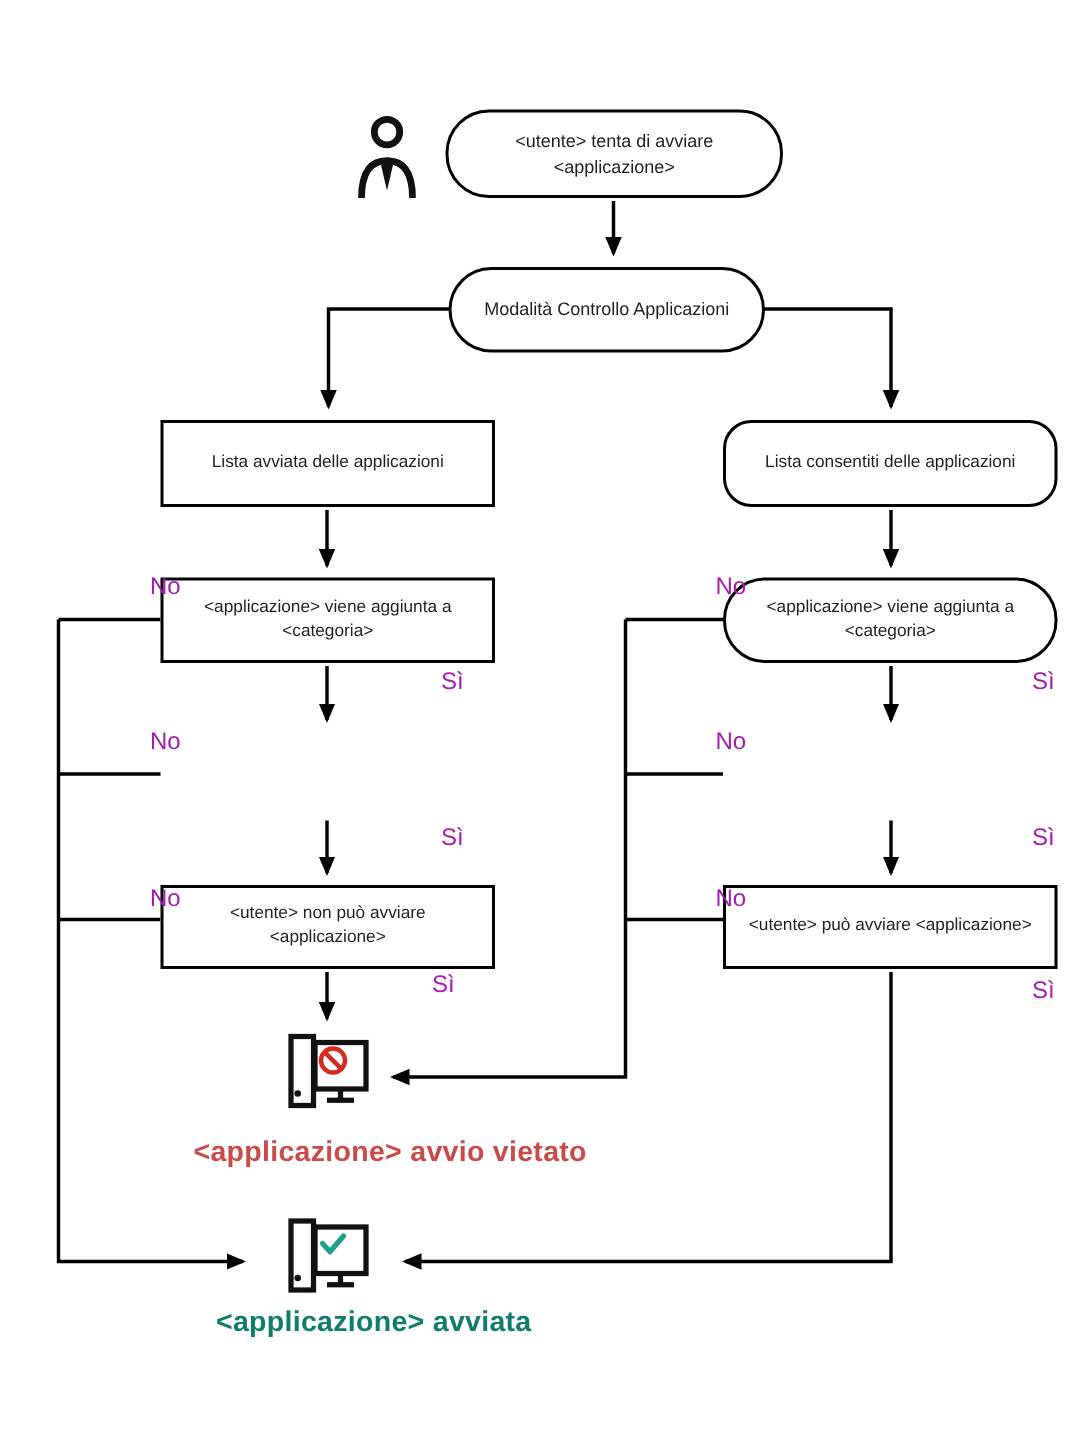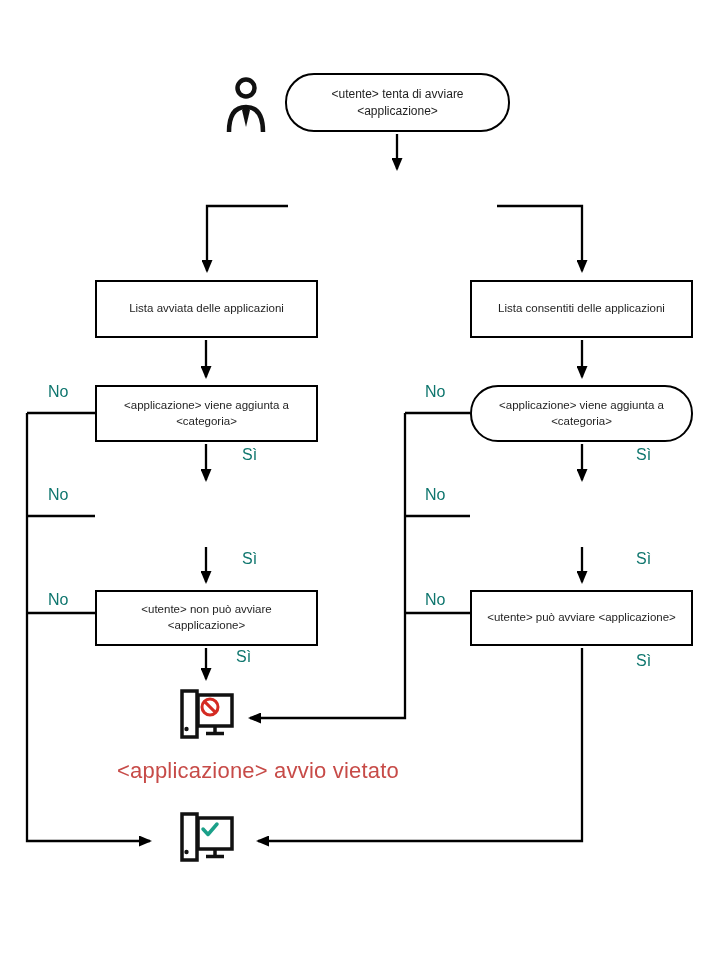--- a/index.html
+++ b/index.html
@@ -3,52 +3,53 @@
 <meta charset="utf-8">
 <style>
   html,body{margin:0;padding:0;}
   body{
     width:720px;height:960px;
     background:#ffffff;
     font-family:"Liberation Sans", sans-serif;
     position:relative;
     color:#1a1a1a;
   }
-  .stage{position:absolute;left:0;top:0;width:660px;height:960px;}
+  .stage{position:absolute;left:12px;top:0;width:660px;height:960px;}
   svg.wires{position:absolute;left:0;top:0;width:720px;height:960px;}
   .node{
     position:absolute;
     box-sizing:border-box;
     border:2.5px solid #000;
     background:#fff;
     display:flex;align-items:center;justify-content:center;
     text-align:center;
     font-size:11.5px;line-height:1.35;
     padding:4px 10px;
     color:#1f1f1f;
   }
   .rounded{border-radius:29px;}
   .node.start{left:285px;top:73px;width:225px;height:59px;font-size:12px;}
   .node.mode{left:287px;top:178px;width:211px;height:57px;font-size:12px;}
   .node.denylist{left:95px;top:280px;width:223px;height:58px;}
-  .node.allowlist{left:470px;top:280px;width:223px;height:58px;}
+  .node.allowlist{left:470px;top:280px;width:223px;height:58px;border-radius:19px;}
   .node.deny-category{left:95px;top:385px;width:223px;height:57px;}
   .node.allow-category{left:470px;top:385px;width:223px;height:57px;border-radius:28px;}
   .node.deny-rule{left:95px;top:488px;width:223px;height:57px;}
   .node.allow-rule{left:470px;top:488px;width:223px;height:57px;}
   .node.deny-user{left:95px;top:590px;width:223px;height:56px;}
   .node.allow-user{left:470px;top:590px;width:223px;height:56px;text-align:center;}
   .branch-label{
     position:absolute;
-    font-size:16px;color:#0f766e;
+    font-size:16px;color:#a21caf;margin-left:40px;
   }
   .caption{
     position:absolute;
-    font-size:22px;
+    font-size:19px;
     letter-spacing:0.2px;
+    font-weight:bold;
   }
   .caption.blocked{left:117px;top:758px;color:#c74b48;}
   .caption.launched{left:132px;top:871px;color:#0f7d6c;}
 </style>
 </head>
 <body>
 
 <div class="stage">
 
   <svg class="wires" viewBox="0 0 720 960">
@@ -103,20 +104,21 @@
       <rect x="182" y="814" width="15" height="46" fill="#fff" stroke="#111" stroke-width="3.5"></rect>
       <circle cx="186.5" cy="852" r="2.2" fill="#111"></circle>
       <rect x="198" y="818" width="34" height="31" fill="#fff" stroke="#111" stroke-width="3.5"></rect>
       <line x1="215" y1="849" x2="215" y2="856" stroke="#111" stroke-width="3.5"></line>
       <line x1="206" y1="856.5" x2="224" y2="856.5" stroke="#111" stroke-width="3.5"></line>
       <path d="M203,829 l5,5.5 l9,-10.5" fill="none" stroke="#1ba089" stroke-width="3.5" stroke-linecap="round" stroke-linejoin="round"></path>
     </g>
   </svg>
 
   <div class="node start rounded">&lt;utente&gt; tenta di avviare &lt;applicazione&gt;</div>
+  <div class="node mode rounded">Modalità Controllo Applicazioni</div>
   <div class="node denylist">Lista avviata delle applicazioni</div>
   <div class="node allowlist">Lista consentiti delle applicazioni</div>
   <div class="node deny-category">&lt;applicazione&gt; viene aggiunta a &lt;categoria&gt;</div>
   <div class="node allow-category">&lt;applicazione&gt; viene aggiunta a &lt;categoria&gt;</div>
   <div class="node deny-user">&lt;utente&gt; non può avviare &lt;applicazione&gt;</div>
   <div class="node allow-user">&lt;utente&gt; può avviare &lt;applicazione&gt;</div>
 
   <div class="branch-label" style="left:48px;top:383px;">No</div>
   <div class="branch-label" style="left:48px;top:486px;">No</div>
   <div class="branch-label" style="left:48px;top:591px;">No</div>
@@ -124,14 +126,15 @@
   <div class="branch-label" style="left:425px;top:486px;">No</div>
   <div class="branch-label" style="left:425px;top:591px;">No</div>
   <div class="branch-label" style="left:242px;top:446px;">Sì</div>
   <div class="branch-label" style="left:242px;top:550px;">Sì</div>
   <div class="branch-label" style="left:236px;top:648px;">Sì</div>
   <div class="branch-label" style="left:636px;top:446px;">Sì</div>
   <div class="branch-label" style="left:636px;top:550px;">Sì</div>
   <div class="branch-label" style="left:636px;top:652px;">Sì</div>
 
   <div class="caption blocked">&lt;applicazione&gt; avvio vietato</div>
+  <div class="caption launched">&lt;applicazione&gt; avviata</div>
 
 </div>
 
 </body></html>

